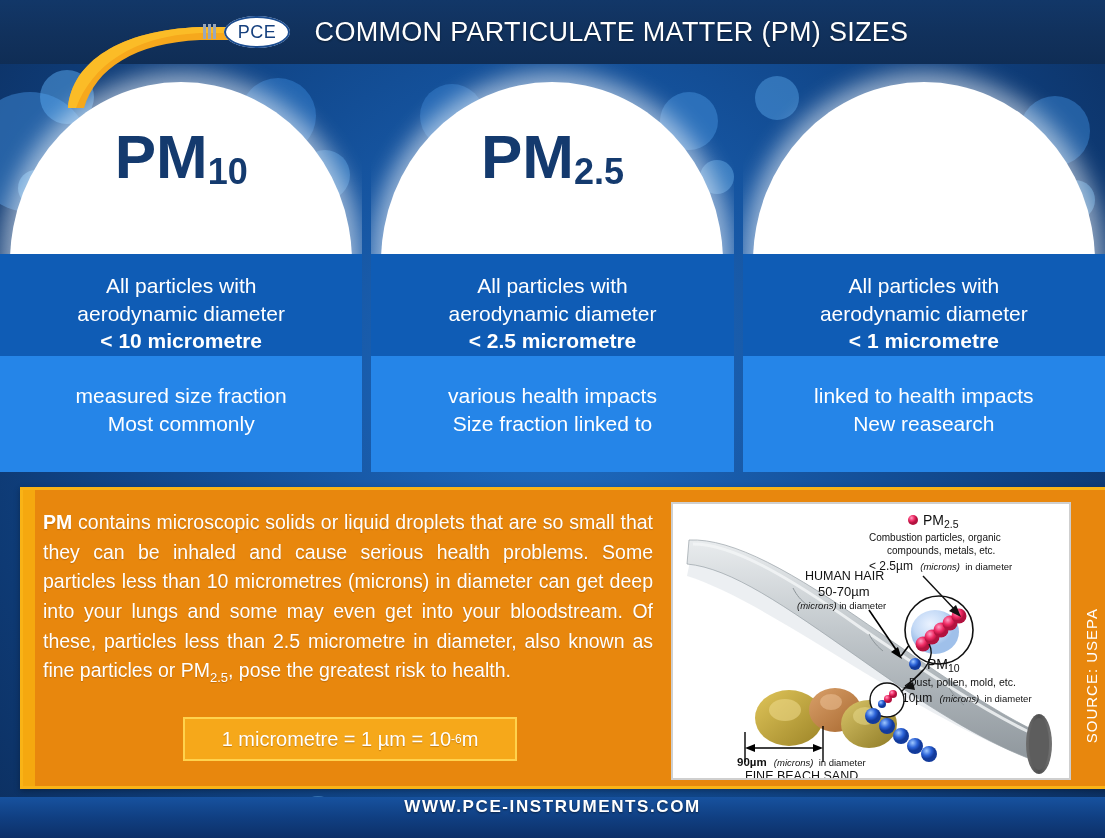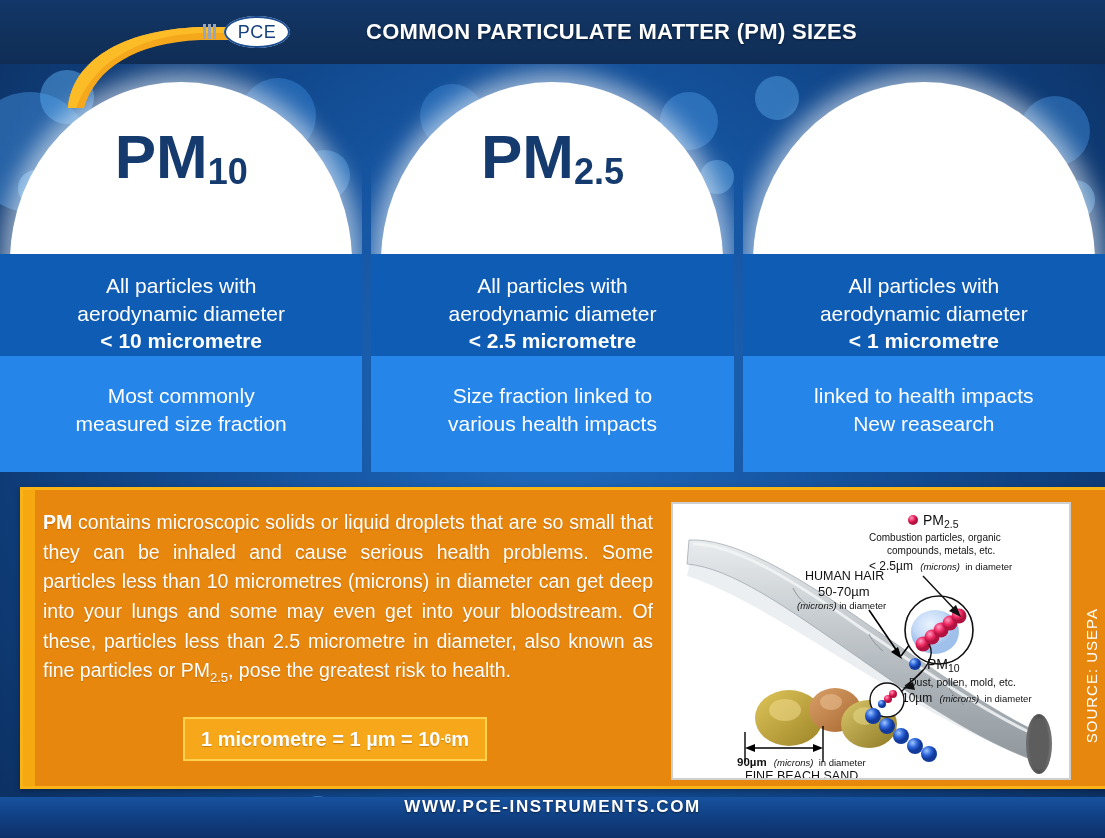--- a/index.html
+++ b/index.html
@@ -38,21 +38,21 @@
     display:flex;align-items:center;justify-content:center;
     color:#16407e;font-weight:normal;font-size:18px;letter-spacing:.5px;
     font-family:"Liberation Sans",sans-serif;
   }
   .logo-bars{position:absolute;left:203px;top:24px;z-index:8;display:flex;gap:2px;}
   .logo-bars i{display:block;width:3px;height:15px;background:#9aa7b8;}
   .title{
     position:absolute;left:0;top:0;width:1105px;height:64px;
     display:flex;align-items:center;justify-content:center;
     padding-left:118px;box-sizing:border-box;
-    color:#ffffff;font-size:22px;font-weight:bold;letter-spacing:.3px;
+    color:#ffffff;font-size:27px;font-weight:normal;letter-spacing:.3px;
     text-shadow:0 1px 2px rgba(0,0,0,.45);
     z-index:8;
   }
 
   
   .cards{
     position:absolute;left:0;top:64px;width:1105px;height:408px;
     display:flex;gap:9px;z-index:5;
   }
   .card{flex:1;position:relative;overflow:hidden;display:flex;flex-direction:column;}
@@ -96,24 +96,24 @@
   }
   .panel-inner{position:relative;width:100%;height:100%;}
   .para{
     position:absolute;left:20px;top:18px;width:610px;
     color:#ffffff;font-size:19.5px;line-height:1.52;text-align:justify;
     text-shadow:0 1px 1px rgba(120,60,0,.35);
   }
   .para b{font-weight:bold;}
   .para sub{font-size:13px;}
   .formula{
-    position:absolute;left:160px;top:227px;width:304px;height:44px;
+    position:absolute;left:160px;top:227px;width:334px;height:44px;
     background:#f6a81a;border:2px solid #ffd24d;
     display:flex;align-items:center;justify-content:center;
-    color:#ffffff;font-size:20px;font-weight:bold;
+    color:#ffffff;font-size:20px;font-weight:normal;
     box-sizing:border-box;
     text-shadow:0 1px 1px rgba(120,60,0,.4);
   }
   .formula sup{font-size:12px;}
 
   
   .epa{
     position:absolute;left:648px;top:12px;width:400px;height:278px;
     background:#ffffff;border:2px solid #cfcfcf;box-sizing:border-box;overflow:hidden;
   }
@@ -190,40 +190,40 @@
         <div class="dome-shape"></div>
         <div class="dome-label"><span>PM</span><sub>10</sub></div>
       </div>
       <div class="card-desc">
         <div>All particles with</div>
         <div>aerodynamic diameter</div>
         <b>&lt; 10 micrometre</b>
       </div>
       <div class="card-note">
         <div>
+          <div>measured size fraction</div>
           <div>Most commonly</div>
-          <div>measured size fraction</div>
         </div>
       </div>
     </div>
 
     <div class="card">
       <div class="card-dome">
         <div class="dome-shape"></div>
         <div class="dome-label"><span>PM</span><sub>2.5</sub></div>
       </div>
       <div class="card-desc">
         <div>All particles with</div>
         <div>aerodynamic diameter</div>
         <b>&lt; 2.5 micrometre</b>
       </div>
       <div class="card-note">
         <div>
+          <div>various health impacts</div>
           <div>Size fraction linked to</div>
-          <div>various health impacts</div>
         </div>
       </div>
     </div>
 
     <div class="card">
       <div class="card-dome">
         <div class="dome-shape"></div>
       </div>
       <div class="card-desc">
         <div>All particles with</div>

